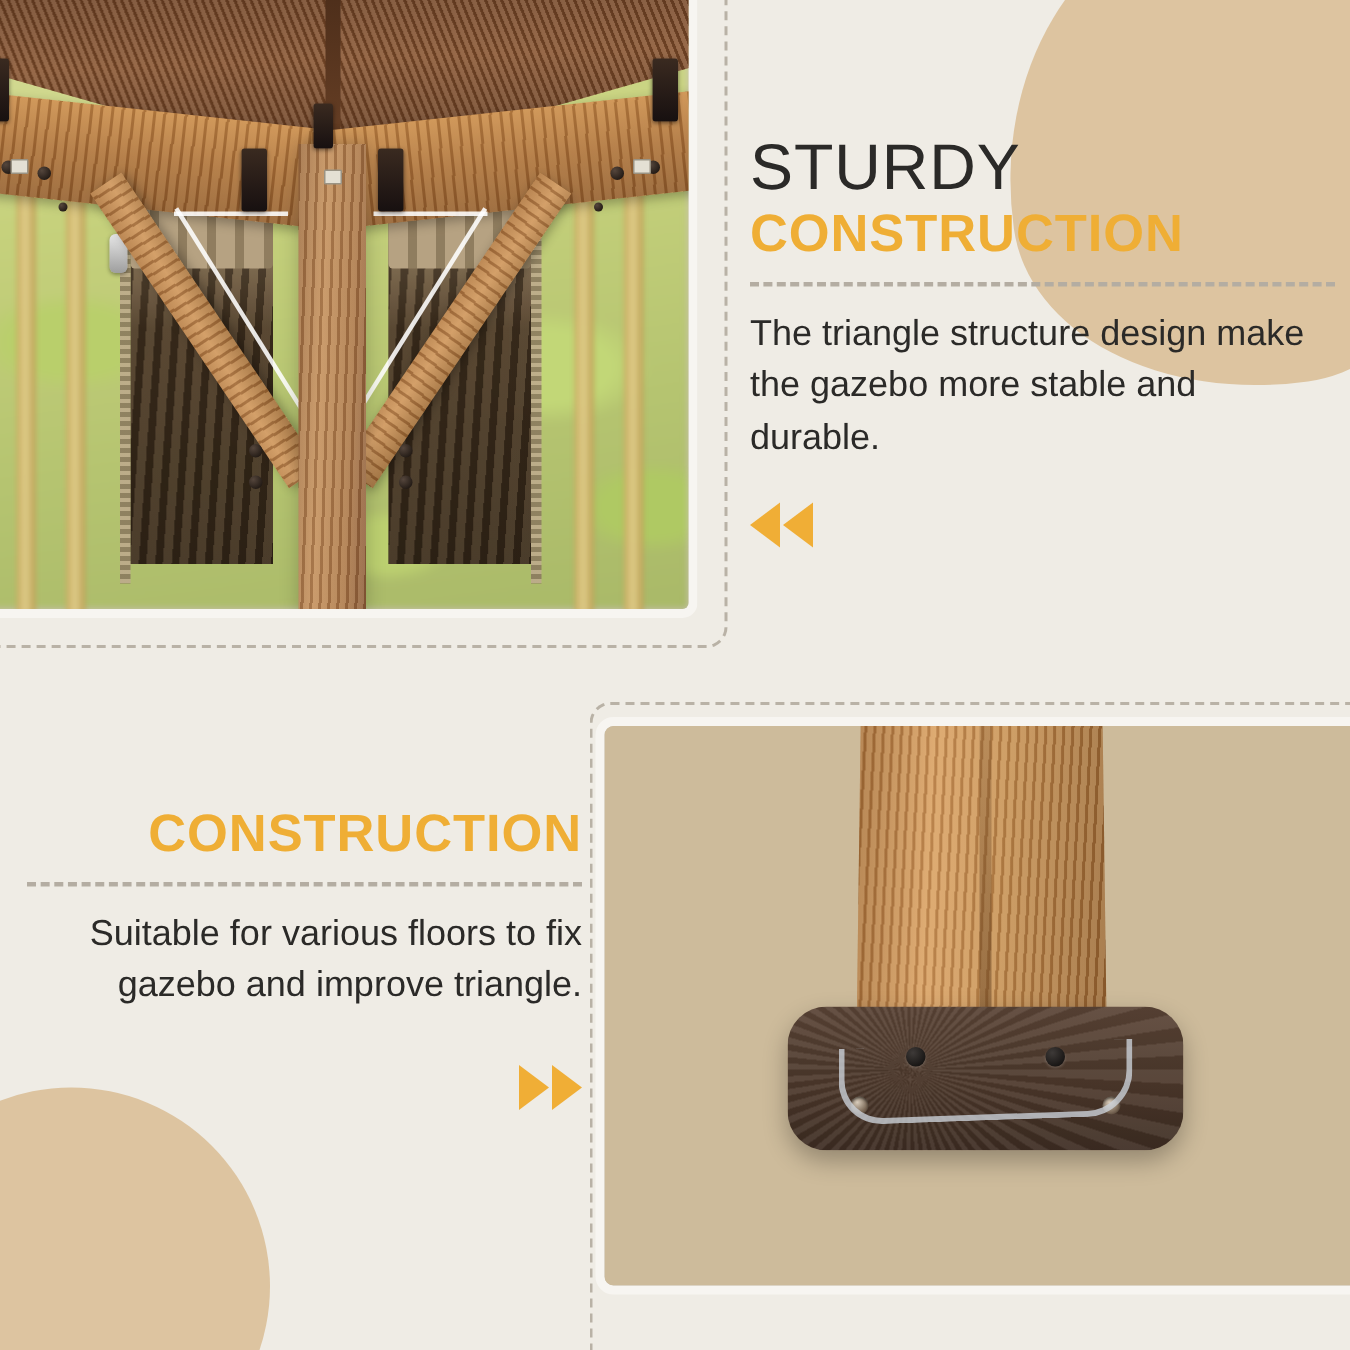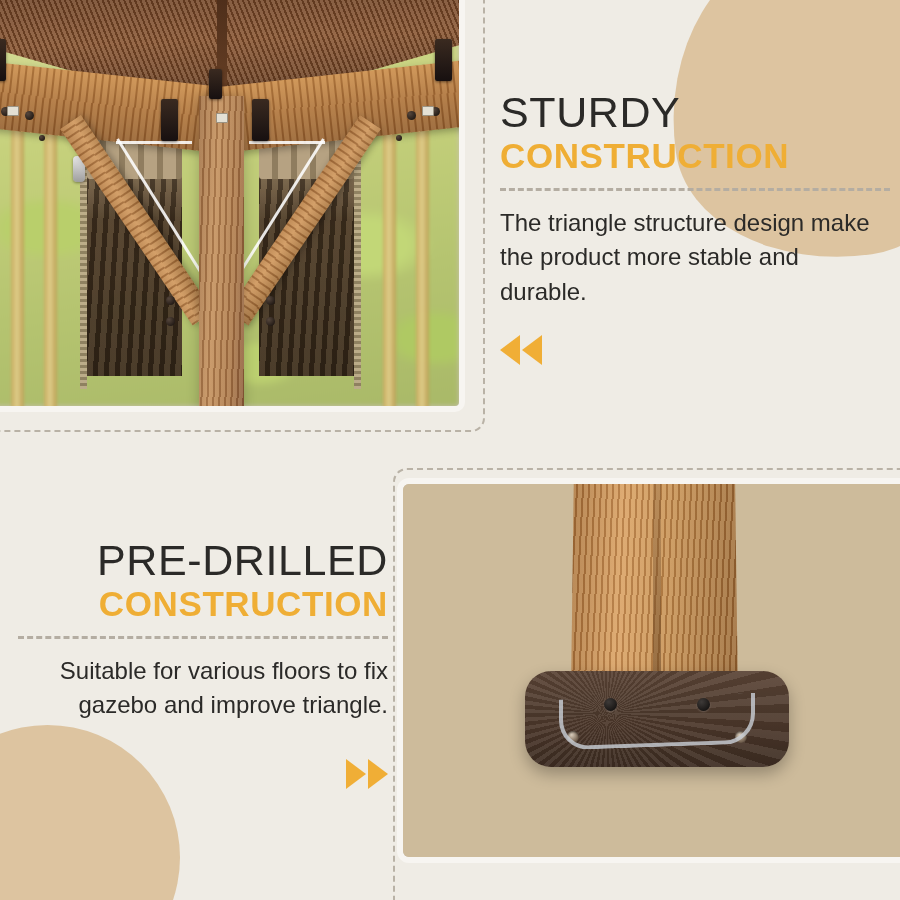--- a/index.html
+++ b/index.html
@@ -326,29 +326,28 @@
         <div class="label-tag" style="left:5.3%; top:29.2%"></div>
         <div class="label-tag" style="right:5.3%; top:29.2%"></div>
       </div>
     </div>
   </div>
 
   <div class="text-block" id="text-top">
     <div class="head-line1">STURDY</div>
     <div class="head-line2">CONSTRUCTION</div>
     <div class="divider"></div>
-    <div class="body-copy">The triangle structure design make the product more stable and durable.</div>
+    <div class="body-copy">The triangle structure design make the gazebo more stable and durable.</div>
     <div class="arrows" id="arrows-top">
       <span class="tri tri-left"></span>
       <span class="tri tri-left"></span>
     </div>
   </div>
 
   <div class="text-block" id="text-bottom">
-    <div class="head-line1">PRE-DRILLED</div>
     <div class="head-line2">CONSTRUCTION</div>
     <div class="divider"></div>
     <div class="body-copy">Suitable for various floors to fix gazebo and improve triangle.</div>
     <div class="arrows" id="arrows-bottom">
       <span class="tri tri-right"></span>
       <span class="tri tri-right"></span>
     </div>
   </div>
 
   <div class="frame" id="frame-bottom">

